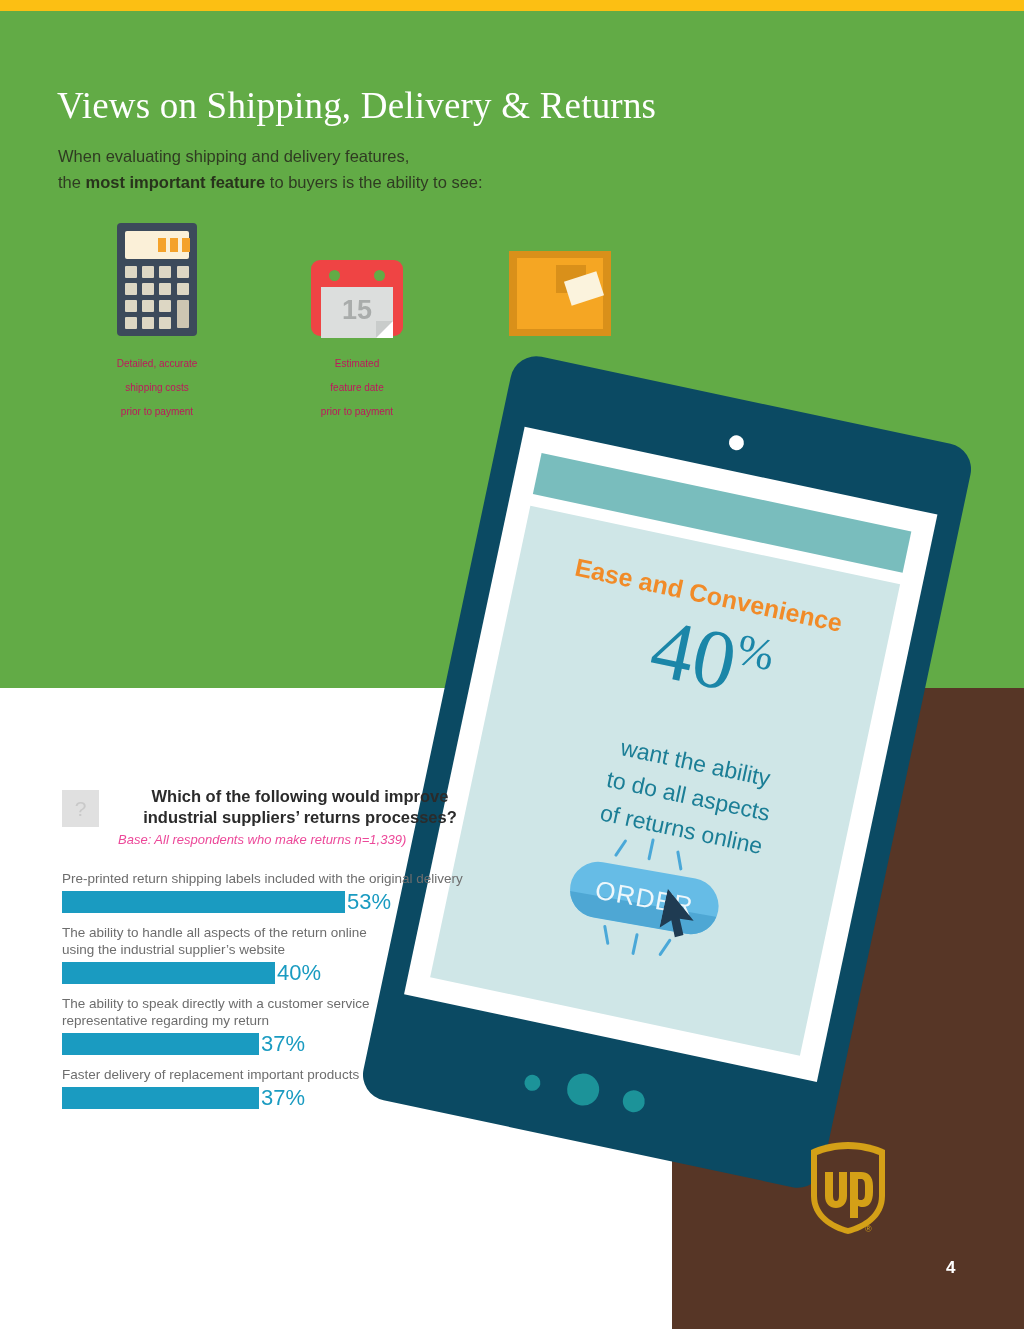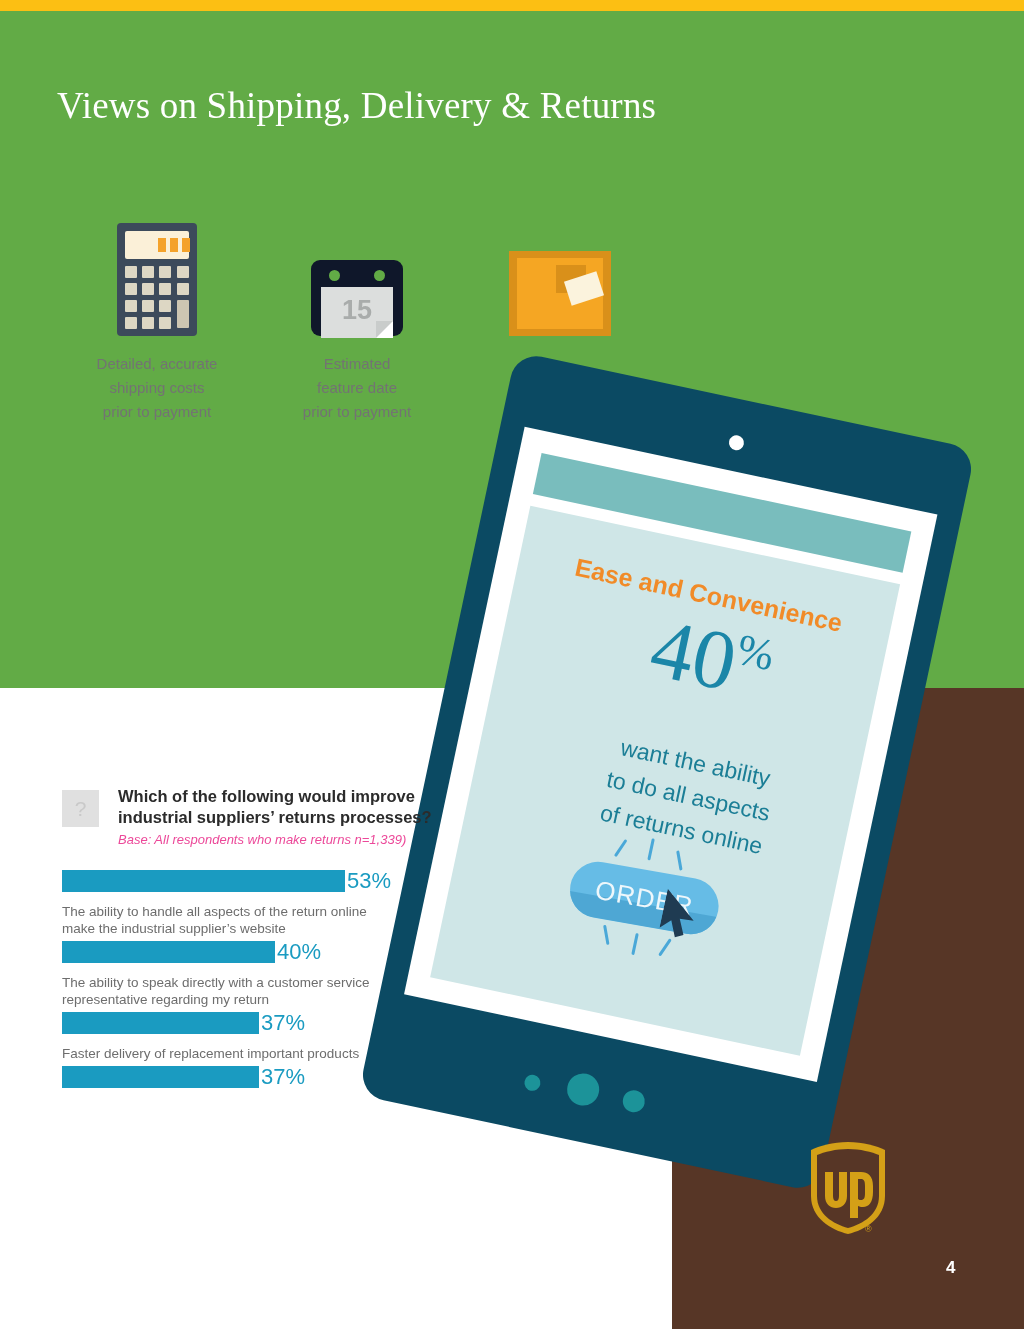--- a/index.html
+++ b/index.html
@@ -31,37 +31,37 @@
   }
   .subtitle b{font-weight:bold;color:#28331c;}
 
   
   .features{position:absolute;left:57px;top:218px;width:620px;height:210px;z-index:6;}
   .feat{position:absolute;top:0;width:200px;text-align:center;}
   .feat.f1{left:0px;}
   .feat.f2{left:200px;}
   .feat.f3{left:403px;}
   .feat .cap{
-    margin-top:16px;color:#737373;font-size:15px;line-height:24px;text-align:center;
+    margin-top:16px;color:#be185d;font-size:10px;line-height:24px;text-align:center;
   }
   .iconwrap{height:118px;display:flex;align-items:flex-end;justify-content:center;}
 
   
   .calc{width:80px;height:113px;background:#3c4a5b;border-radius:4px;position:relative;}
   .calc .disp{position:absolute;left:8px;top:8px;width:64px;height:28px;background:#fbf0d8;border-radius:2px;}
   .calc .disp i{position:absolute;top:7px;width:8px;height:14px;background:#f4a22b;display:block;}
   .calc .disp i:nth-child(1){left:33px;}
   .calc .disp i:nth-child(2){left:45px;}
   .calc .disp i:nth-child(3){left:57px;}
   .calc .keys{position:absolute;left:8px;top:43px;width:64px;height:62px;}
   .calc .k{position:absolute;width:12px;height:12px;background:#ddd7c4;border-radius:1px;}
   .calc .ktall{position:absolute;width:12px;height:28px;background:#cdc6b2;border-radius:1px;left:52px;top:34px;}
 
   
-  .cal{width:92px;height:76px;background:#0f172a;border-radius:9px;position:relative;}
+  .cal{width:92px;height:76px;background:#ef4444;border-radius:9px;position:relative;}
   .cal .hole{position:absolute;top:10px;width:11px;height:11px;border-radius:50%;background:#62ab46;}
   .cal .hole.l{left:18px;} .cal .hole.r{right:18px;}
   .cal .sheet{position:absolute;left:10px;top:27px;width:72px;height:51px;background:#dcdedd;}
   .cal .num{position:absolute;left:0;top:8px;width:72px;text-align:center;font-size:27px;font-weight:bold;color:#a9acab;font-family:"Liberation Sans",sans-serif;}
   .cal .fold{position:absolute;right:0;bottom:0;width:0;height:0;border-left:17px solid #c9cccb;border-bottom:17px solid #ffffff;}
 
   
   .box{width:102px;height:85px;background:#d9901a;position:relative;}
   .box .inner{position:absolute;left:8px;top:7px;right:8px;bottom:7px;background:#f5a623;}
   .box .sq{position:absolute;left:47px;top:14px;width:30px;height:28px;background:#d9901a;}
@@ -114,21 +114,21 @@
   .cursor{position:absolute;left:214px;top:346px;width:0;height:0;}
   .cursor svg{position:absolute;left:0;top:0;}
 
   
   .qblock{position:absolute;left:62px;top:786px;width:420px;z-index:6;}
   .qbox{
     position:absolute;left:0;top:4px;width:37px;height:37px;
     background:#e0e0e0;color:#c9c9c9;font-size:21px;
     display:flex;align-items:center;justify-content:center;
   }
-  .qtext{margin-left:56px;font-size:16.5px;font-weight:bold;color:#2b2b2b;line-height:21px;}
+  .qtext{margin-left:56px;font-size:16.5px;font-weight:bold;color:#2b2b2b;line-height:21px;text-align:center;}
   .qbase{margin-left:56px;margin-top:4px;font-size:13px;font-style:italic;color:#ec4899;}
 
   
   .chart{position:absolute;left:62px;top:870px;width:420px;z-index:6;}
   .row{margin-bottom:11px;}
   .row .lbl{font-size:13.5px;color:#6d6d6d;line-height:17px;margin-bottom:4px;}
   .row .barline{display:flex;align-items:center;}
   .row .bar{height:22px;background:#1a9bc1;}
   .row .val{font-size:22px;color:#1a9bc1;margin-left:2px;line-height:22px;}
 
@@ -140,20 +140,24 @@
 <body>
 
 <div class="page">
 
   <div class="topbar"></div>
   <div class="green"></div>
   <div class="white"></div>
   <div class="brown"></div>
 
   <div class="title">Views on Shipping, Delivery &amp; Returns</div>
+  <div class="subtitle">
+    <span>When evaluating shipping and delivery features,</span><br>
+    <span>the </span><b>most important feature</b><span> to buyers is the ability to see:</span>
+  </div>
 
   <div class="features">
 
     <div class="feat f1">
       <div class="iconwrap">
         <div class="calc">
           <div class="disp">
               <i></i>
               <i></i>
               <i></i>
@@ -267,30 +271,33 @@
     <div class="qtext">
       <span>Which of the following would improve</span><br>
       <span>industrial suppliers’ returns processes?</span>
     </div>
     <div class="qbase">Base: All respondents who make returns n=1,339)</div>
   </div>
 
   <div class="chart">
 
     <div class="row">
+      <div class="lbl">
+        <span>Pre-printed return shipping labels included with the original delivery</span>
+      </div>
       <div class="barline">
         <div class="bar" style="width:283px"></div>
         <div class="val">53%</div>
       </div>
     </div>
 
     <div class="row">
       <div class="lbl">
         <span>The ability to handle all aspects of the return online</span><br>
-        <span>make the industrial supplier’s website</span>
+        <span>using the industrial supplier’s website</span>
       </div>
       <div class="barline">
         <div class="bar" style="width:213px"></div>
         <div class="val">40%</div>
       </div>
     </div>
 
     <div class="row">
       <div class="lbl">
         <span>The ability to speak directly with a customer service</span><br>

